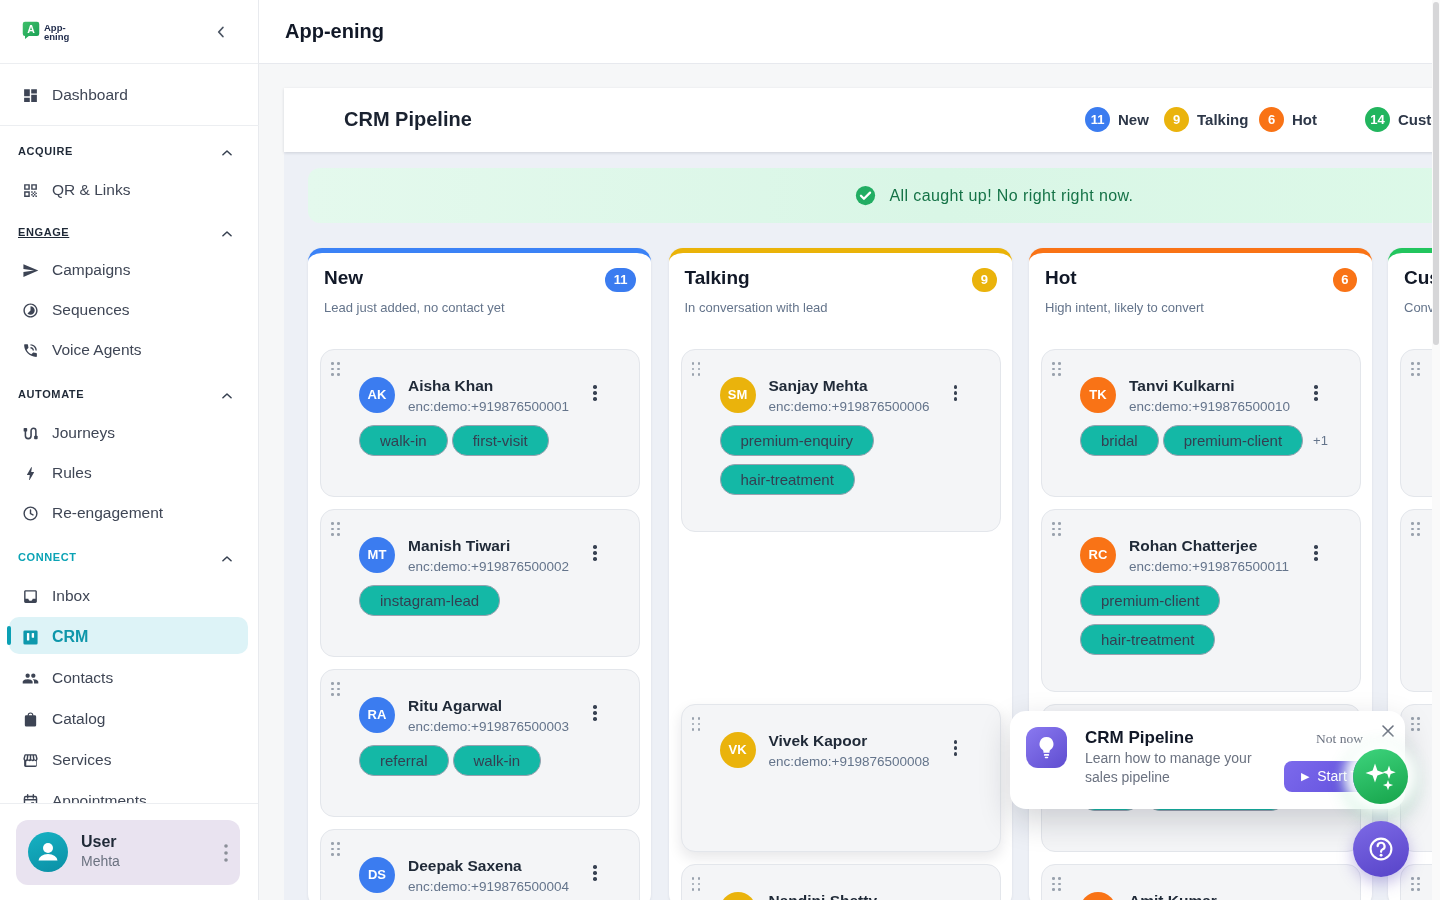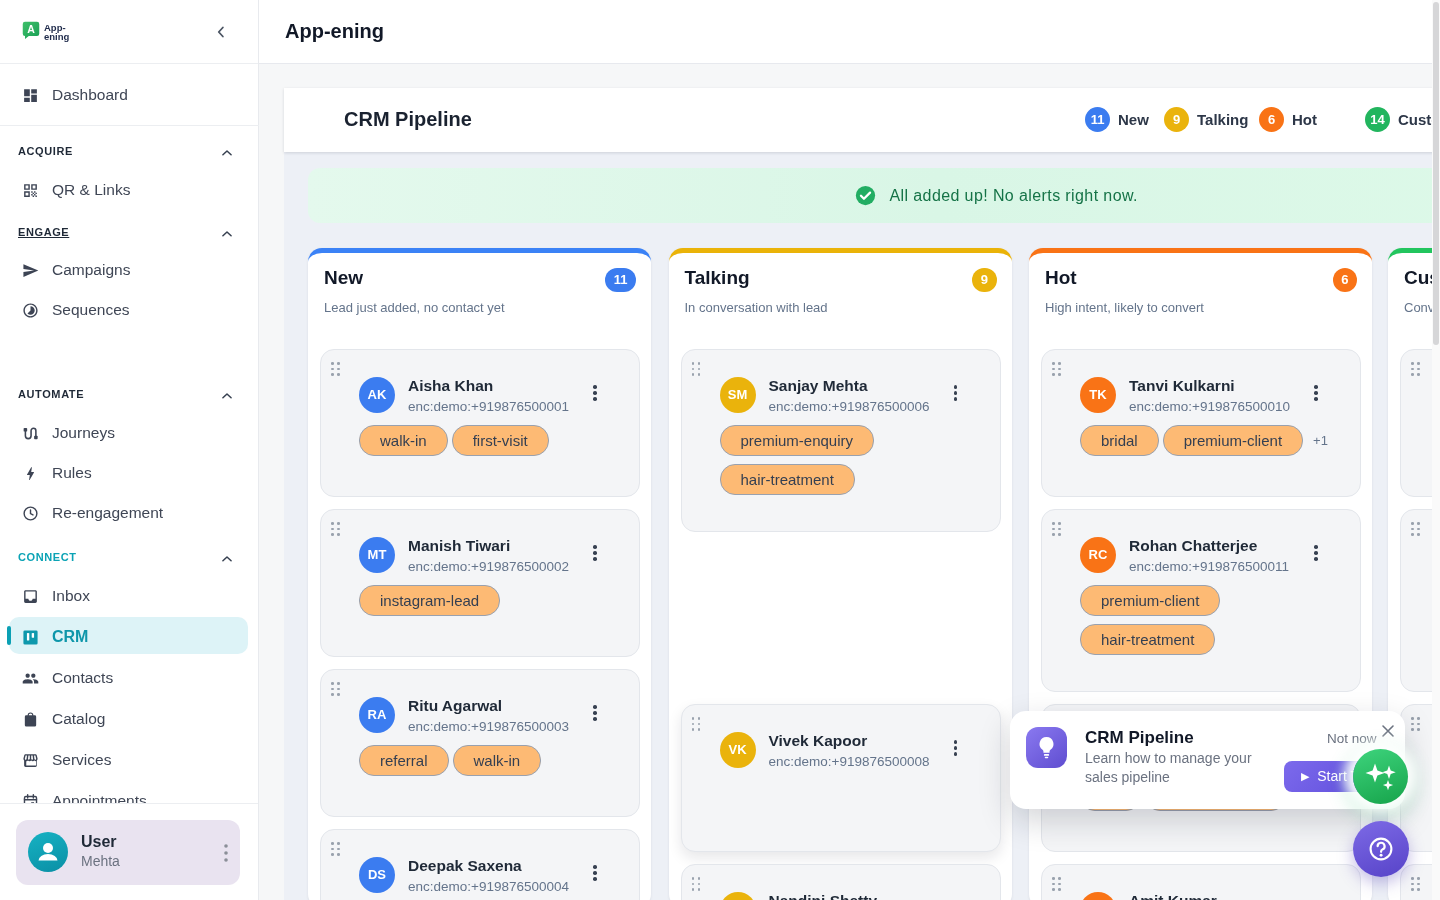--- a/index.html
+++ b/index.html
@@ -53,35 +53,35 @@
   .card { position:absolute; left:12px; width:320px; height:148px; background:#f4f5f7; border:1px solid #e3e6eb; border-radius:14px; }
   .card.tall { height:183px; }
   .handle { position:absolute; left:10px; top:12px; width:9px; height:14px; }
   .handle i { position:absolute; width:2.6px; height:2.6px; border-radius:50%; background:#9aa2ae; }
   .av { position:absolute; left:38px; top:27px; width:36px; height:36px; border-radius:50%; color:#fff; font-size:13px; font-weight:700; text-align:center; line-height:36px; }
   .nm { position:absolute; left:87px; top:26px; font-size:15.5px; line-height:20px; font-weight:700; color:#1f2937; }
   .ph { position:absolute; left:87px; top:46.5px; font-size:13.5px; line-height:19px; color:#64748b; }
   .kb { position:absolute; right:42px; top:35px; width:4px; height:16px; }
   .kb i { position:absolute; left:0; width:3.6px; height:3.6px; border-radius:50%; background:#374151; }
   .tags { position:absolute; left:38px; top:75px; display:flex; gap:4px; align-items:flex-start; }
-  .tag { display:block; height:31px; line-height:29px; padding:0 20px; background:#fdba74; border:1px solid #99a1af; border-radius:15px; font-size:15px; color:#343f51; white-space:nowrap; }
+  .tag { display:block; height:31px; line-height:29px; padding:0 20px; background:#14b8a6; border:1px solid #99a1af; border-radius:15px; font-size:15px; color:#343f51; white-space:nowrap; }
   .tags .more { font-size:13px; color:#64748b; margin-left:6px; line-height:31px; }
   .trow2 { position:absolute; left:38px; top:114px;justify-content:flex-end; }
 
   .c-blue { background:#3b7cf0; }
   .c-amber { background:#eab30c; }
   .c-orange { background:#f97316; }
   .c-green { background:#22b55e; }
 
   
   #popup { position:absolute; left:1010px; top:711px; width:395px; height:98px; background:#fff; border-radius:16px; box-shadow:0 12px 32px rgba(16,24,40,.18); }
   #popup .pic { position:absolute; left:16px; top:16px; width:41px; height:41px; border-radius:12px; background:linear-gradient(140deg,#8a79f0,#5f4dd0); }
   #popup .pt { position:absolute; left:75px; top:17px; font-size:17px; font-weight:700; color:#111827; }
   #popup .pd { position:absolute; left:75px; top:38px; width:175px; font-size:14px; line-height:19px; color:#6b7280; }
-  #popup .nn { position:absolute; left:317px; top:19.5px; font-size:13.5px; color:#6b7280; }
+  #popup .nn { position:absolute; left:306px; top:19.5px; font-size:13.5px; color:#6b7280;font-family:Liberation Serif, serif; }
   #startbtn { position:absolute; left:1284px; top:761px; width:116px; height:31px; border-radius:8px; background:linear-gradient(135deg,#7c6aec,#5a48d8); color:#fff; font-size:14px; line-height:31px; text-align:left; padding-left:17px; box-sizing:border-box; }
   #fab-green { position:absolute; left:1353px; top:749px; width:55px; height:55px; border-radius:50%; background:linear-gradient(160deg,#3ed47d,#16a34a); box-shadow:0 0 12px 9px rgba(255,255,255,.95), 0 6px 20px 6px rgba(52,199,123,.30); }
   #fab-purple { position:absolute; left:1353px; top:821px; width:56px; height:56px; border-radius:50%; background:linear-gradient(160deg,#7d6ae6,#5743c8); box-shadow:0 6px 16px rgba(80,60,180,.35); }
 
   
   #sbar { position:absolute; left:1432px; top:0; width:8px; height:900px; background:#fafafa; }
   #sbar .th { position:absolute; left:1px; top:2px; width:6px; height:343px; background:#d6d6d8; border-radius:3px; }
 </style>
 </head>
 <body>
@@ -132,20 +132,28 @@
           <path d="M2.01 21 23 12 2.01 3 2 10l15 2-15 2z"></path>
         </svg></span>
     <span class="lbl">Campaigns</span>
   </div>
   <div class="sb-item" style="top:290px;">
     <span class="ic"><svg width="17" height="17" viewBox="0 0 24 24" fill="currentColor">
           <path d="M16.24 7.76C15.07 6.59 13.54 6 12 6v6l-4.24 4.24c2.34 2.34 6.14 2.34 8.49 0 2.34-2.34 2.34-6.14-.01-8.48zM12 2C6.48 2 2 6.48 2 12s4.48 10 10 10 10-4.48 10-10S17.52 2 12 2zm0 18c-4.42 0-8-3.58-8-8s3.58-8 8-8 8 3.58 8 8-3.58 8-8 8z"></path>
         </svg></span>
     <span class="lbl">Sequences</span>
   </div>
+  <div class="sb-item" style="top:330px;">
+    <span class="ic"><svg width="17" height="17" viewBox="0 0 24 24" fill="currentColor">
+          <path d="M6.62 10.79c1.44 2.83 3.76 5.14 6.59 6.59l2.2-2.21c.27-.27.67-.36 1.02-.24 1.12.37 2.33.57 3.57.57.55 0 1 .45 1 1V20c0 .55-.45 1-1 1-9.39 0-17-7.61-17-17 0-.55.45-1 1-1h3.5c.55 0 1 .45 1 1 0 1.25.2 2.45.57 3.57.11.35.03.74-.25 1.02l-2.2 2.2z"></path>
+          <path d="M19 12h2a9 9 0 0 0-9-9v2c3.87 0 7 3.13 7 7z"></path>
+          <path d="M15 12h2c0-2.76-2.24-5-5-5v2c1.66 0 3 1.34 3 3z"></path>
+        </svg></span>
+    <span class="lbl">Voice Agents</span>
+  </div>
 
   <div class="sb-sec" style="top:388px;">AUTOMATE<span class="chev"><svg width="14" height="14" viewBox="0 0 24 24" fill="none" stroke="#374151" stroke-width="2.6" stroke-linecap="round" stroke-linejoin="round">
           <polyline points="5,15 12,8.5 19,15"></polyline>
         </svg></span></div>
   <div class="sb-item" style="top:413px;">
     <span class="ic"><svg width="17" height="17" viewBox="0 0 24 24" fill="none" stroke="currentColor" stroke-width="2.2" stroke-linecap="round">
           <rect x="2.3" y="4.2" width="5" height="5" rx="1.2" fill="currentColor" stroke="none"></rect>
           <path d="M4.8 9v6.2a4 4 0 0 0 8 0V8a3.4 3.4 0 0 1 6.8 0v8"></path>
           <rect x="17.1" y="15" width="5" height="5" rx="1.2" fill="currentColor" stroke="none"></rect>
         </svg></span>
@@ -241,21 +249,21 @@
     <div class="pstat" style="left:975px;"><span class="bdg c-orange">6</span><span class="plbl">Hot</span></div>
     <div class="pstat" style="left:1045px;margin-left:36px;"><span class="bdg c-green">14</span><span class="plbl">Customer</span></div>
   </div>
 
   <div id="banner">
     <div class="in">
       <span class="ck"><svg width="21" height="21" viewBox="0 0 24 24">
             <circle cx="12" cy="12" r="11" fill="#22ad63"></circle>
             <path d="M6.8 12.3l3.4 3.4 7-7" fill="none" stroke="#fff" stroke-width="2.6" stroke-linecap="round" stroke-linejoin="round"></path>
           </svg></span>
-      <span class="bt">All added up! No alerts right now.</span>
+      <span class="bt">All caught up! No right right now.</span>
     </div>
   </div>
 
   <div class="col" style="left:49px; border-top-color:#3b82f6;">
     <div class="cttl">New</div>
     <div class="csub">Lead just added, no contact yet</div>
     <div class="cbdg c-blue">11</div>
     <div class="card" style="top:96px;">
       <div class="handle">
           <i style="left:0;top:0"></i>

